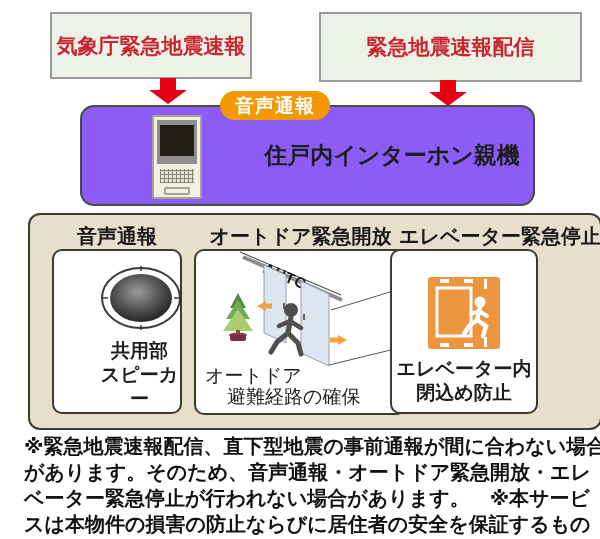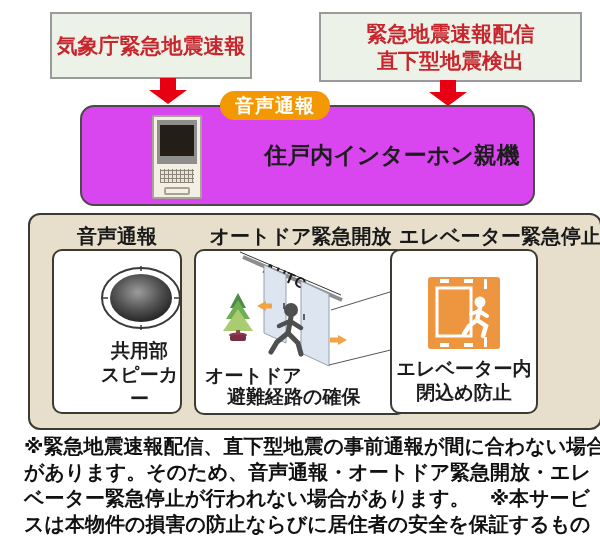--- a/index.html
+++ b/index.html
@@ -13,21 +13,21 @@
   .src-box.jma{left:35px;top:12px;width:198px;height:63px;}
   .src-box.receiver{left:304px;top:12px;width:259px;height:66px;flex-direction:column;}
 
   .dn-arrow{position:absolute;width:38px;height:26px;background:#e60012;
             clip-path:polygon(29% 0,71% 0,71% 46%,100% 46%,50% 100%,0 46%,29% 46%);}
   .dn-arrow.a1{left:134px;top:78px;}
   .dn-arrow.a2{left:414px;top:80px;}
 
   
   .intercom-box{position:absolute;left:65px;top:105px;width:451px;height:97px;
-                background:#d946ef;border:2px solid #4a4a46;border-radius:14px;z-index:1;}
+                background:#8b5cf6;border:2px solid #4a4a46;border-radius:14px;z-index:1;}
   .voice-badge{position:absolute;left:205px;top:91px;width:110px;height:29px;z-index:3;
                background:#f39800;border-radius:15px;color:#fff;font-weight:700;font-size:19px;
                display:flex;align-items:center;justify-content:center;letter-spacing:1px;}
   .intercom-device{position:absolute;left:70px;top:8px;width:50px;height:84px;
                    background:#f3efe3;border:2px solid #a7a396;border-radius:2px;box-sizing:border-box;}
   .device-screen-panel{position:absolute;left:3px;top:3px;width:40px;height:44px;background:#8e8e8c;}
   .device-screen{position:absolute;left:3px;top:5px;width:34px;height:31px;background:#241e18;}
   .device-grille{position:absolute;left:6px;top:52px;width:34px;height:14px;background-color:#e8e4d6;
     background-image:repeating-linear-gradient(90deg,#8a8578 0 1px,transparent 1px 4px),
                      repeating-linear-gradient(0deg,#8a8578 0 1px,transparent 1px 4px);}
@@ -46,37 +46,36 @@
   .feat-title.t3{left:364px;width:212px;}
   .feat-card{position:absolute;top:34px;background:#fff;border:2px solid #3c3b33;border-radius:10px;box-sizing:border-box;}
   .feat-card.c1{left:22px;width:130px;height:165px;padding-left:45px;}
   .feat-card.c2{left:164px;width:213px;height:166px;}
   .feat-card.c3{left:360px;width:148px;height:165px;}
 
   .speaker-svg{display:block;margin:14px auto 0;}
   .card-caption{margin-top:8px;text-align:center;font-size:19px;font-weight:700;line-height:24px;color:#1c1c1c;}
 
   .door-illus{position:absolute;left:0;top:0;}
-  .door-caption{position:absolute;left:9px;bottom:6px;font-size:19px;font-weight:700;line-height:21px;color:#1c1c1c;}
+  .door-caption{position:absolute;left:9px;bottom:6px;font-size:19px;font-weight:400;line-height:21px;color:#1c1c1c;}
   .door-caption .l2{margin-left:22px;}
   .door-caption .l3{margin-left:70px;}
 
   .elev-svg{display:block;margin:26px auto 0;}
 </style>
 </head>
 <body>
 
 <div class="stage">
 
   <div class="src-box jma">
     <span>気象庁緊急地震速報</span>
   </div>
   <div class="src-box receiver">
     <span>緊急地震速報配信</span>
-    <span>直下型地震検出</span>
   </div>
   <div class="dn-arrow a1"></div>
   <div class="dn-arrow a2"></div>
 
   <div class="voice-badge">
     <span>音声通報</span>
   </div>
   <div class="intercom-box">
     <div class="intercom-device">
       <div class="device-screen-panel">

